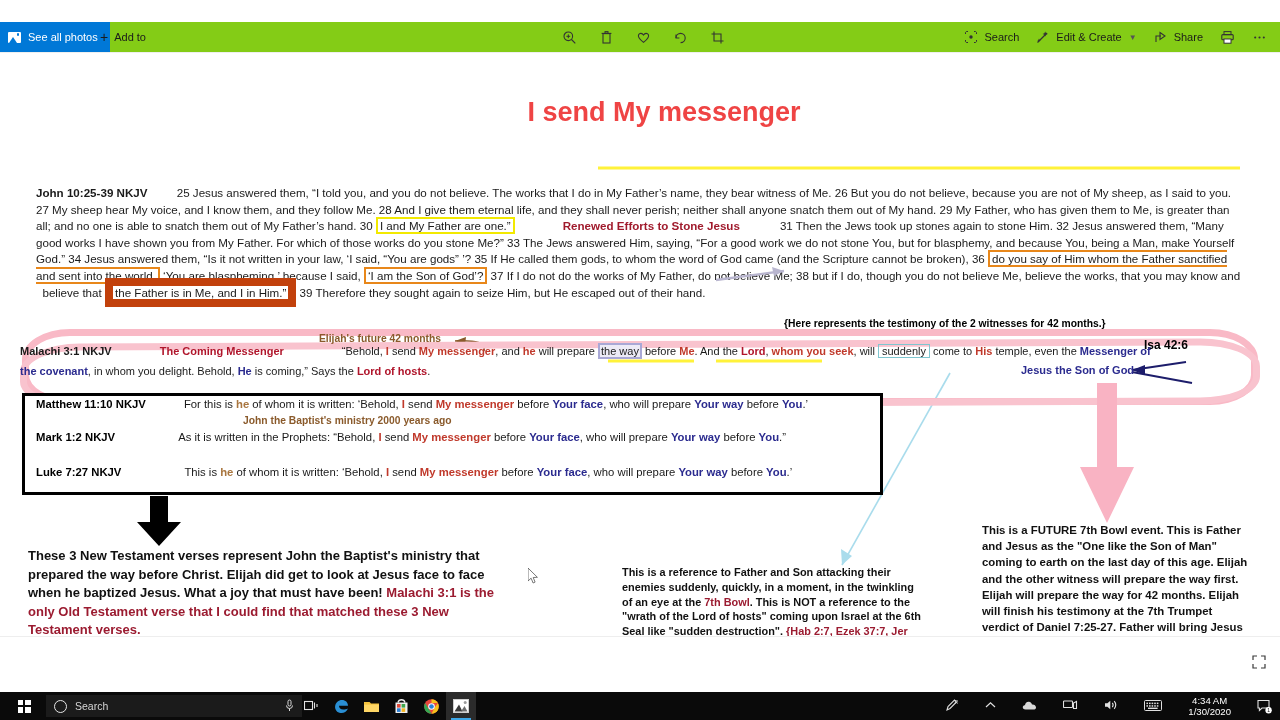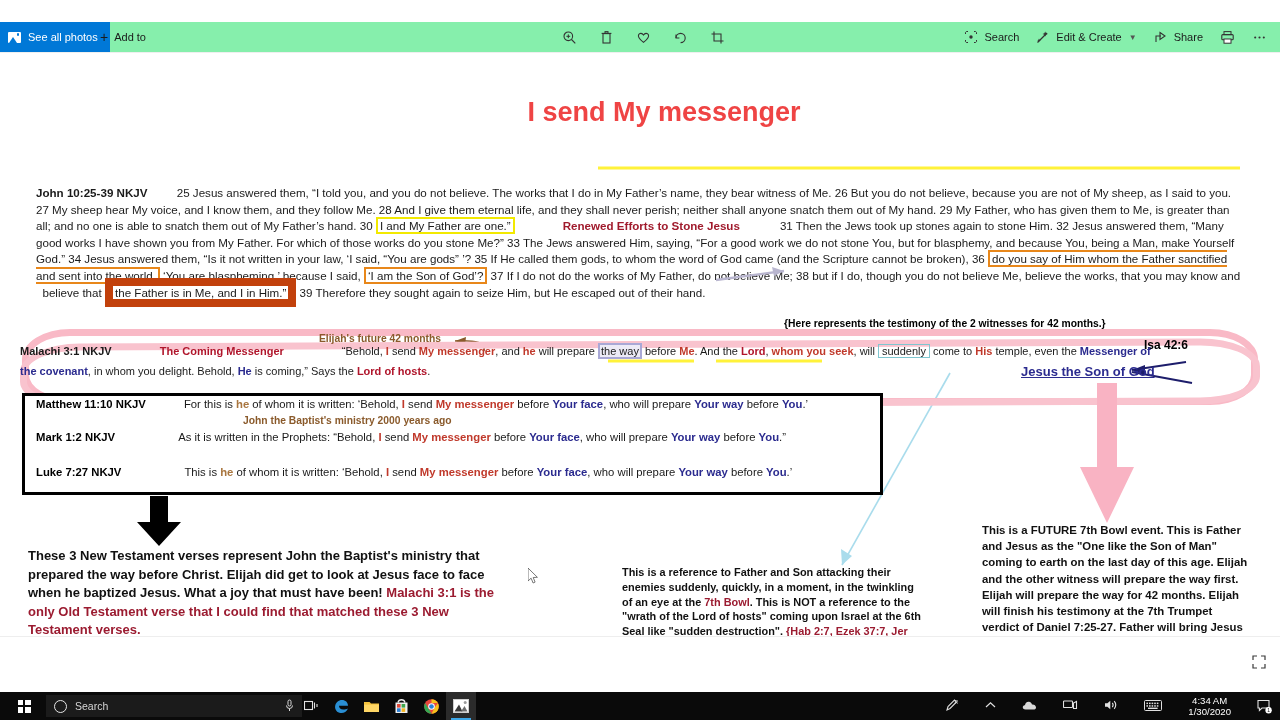--- a/index.html
+++ b/index.html
@@ -11,21 +11,21 @@
   }
   .app{position:relative;width:1280px;height:720px;background:#fff;}
 
   
   .titlebar{position:absolute;left:0;top:0;width:1280px;height:22px;background:#ffffff;}
   .titlebar .tb-text{position:absolute;left:9px;top:4px;font-size:11px;color:#222;letter-spacing:.1px;}
   .win-btns{position:absolute;right:0;top:0;height:22px;display:flex;}
   .win-btn{width:34px;height:22px;display:flex;align-items:center;justify-content:center;color:#444;font-size:11px;}
 
   
-  .toolbar{position:absolute;left:0;top:22px;width:1280px;height:30px;background:#86efac;border-bottom:1px solid #efefef;}
+  .toolbar{position:absolute;left:0;top:22px;width:1280px;height:30px;background:#84cc16;border-bottom:1px solid #efefef;}
   .see-all{position:absolute;left:0;top:0;height:30px;padding:0 12px 0 8px;background:#0078d7;color:#fff;
            display:flex;align-items:center;gap:7px;font-size:11px;}
   .see-all .thumb{width:13px;height:11px;background:#fff;position:relative;overflow:hidden;border-radius:1px;}
   .see-all .thumb:before{content:"";position:absolute;left:1px;bottom:0;width:0;height:0;
         border-left:4px solid transparent;border-right:4px solid transparent;border-bottom:6px solid #0078d7;}
   .see-all .thumb:after{content:"";position:absolute;right:2px;top:1.5px;width:2.5px;height:2.5px;border-radius:50%;background:#0078d7;}
   .add-to{position:absolute;left:92px;top:0;height:30px;display:flex;align-items:center;gap:6px;font-size:11px;color:#1b1b1b;padding:0 8px;}
   .plus{font-size:14px;line-height:1;font-weight:300;}
 
   .tb-center{position:absolute;left:555px;top:0;height:30px;display:flex;align-items:center;gap:8px;}
@@ -51,21 +51,21 @@
   
   .mal{position:absolute;left:20px;top:288px;width:1205px;font-size:11px;line-height:20px;color:#1a1a1a;}
   .mal .red{color:#c0392b;font-weight:bold;}
   .mal .navy{color:#2b2b8f;font-weight:bold;}
   .mal .dkred{color:#b0152b;font-weight:bold;}
   .pink-oval{position:absolute;left:22px;top:276px;width:1222px;height:62px;border:7px solid #f9b9c6;border-radius:48px/30px;}
   .pink-oval.second{left:20px;top:288px;width:1226px;height:52px;border-color:#f9c3ce;border-radius:60px/28px;transform:rotate(-0.25deg);}
 
   .elijah-note{position:absolute;left:319px;top:280px;font-size:10.3px;font-weight:bold;color:#8a5a2b;}
   .isa-note{position:absolute;left:1144px;top:285px;font-size:12px;font-weight:bold;color:#000;}
-  .jesus-son{position:absolute;left:1021px;top:311px;font-size:13px;font-weight:bold;color:#2b2b8f;text-decoration:underline;}
+  .jesus-son{position:absolute;left:1021px;top:311px;font-size:11px;font-weight:bold;color:#2b2b8f;}
   .witness-note{position:absolute;left:784px;top:265px;font-size:10.3px;font-weight:bold;color:#000;}
 
   
   .nt-box{position:absolute;left:22px;top:340px;width:855px;height:96px;border:3px solid #000;background:#fff;}
   .nt-row{position:absolute;font-size:11.3px;color:#1a1a1a;white-space:nowrap;}
   .nt-row .lbl{font-weight:bold;color:#000;}
   .nt-row .red{color:#c0392b;font-weight:bold;}
   .nt-row .navy{color:#2b2b8f;font-weight:bold;}
   .nt-row .tan{color:#a9763f;font-weight:bold;}
   .jb-note{position:absolute;left:243px;top:362px;font-size:10.3px;font-weight:bold;color:#8a5a2b;}

